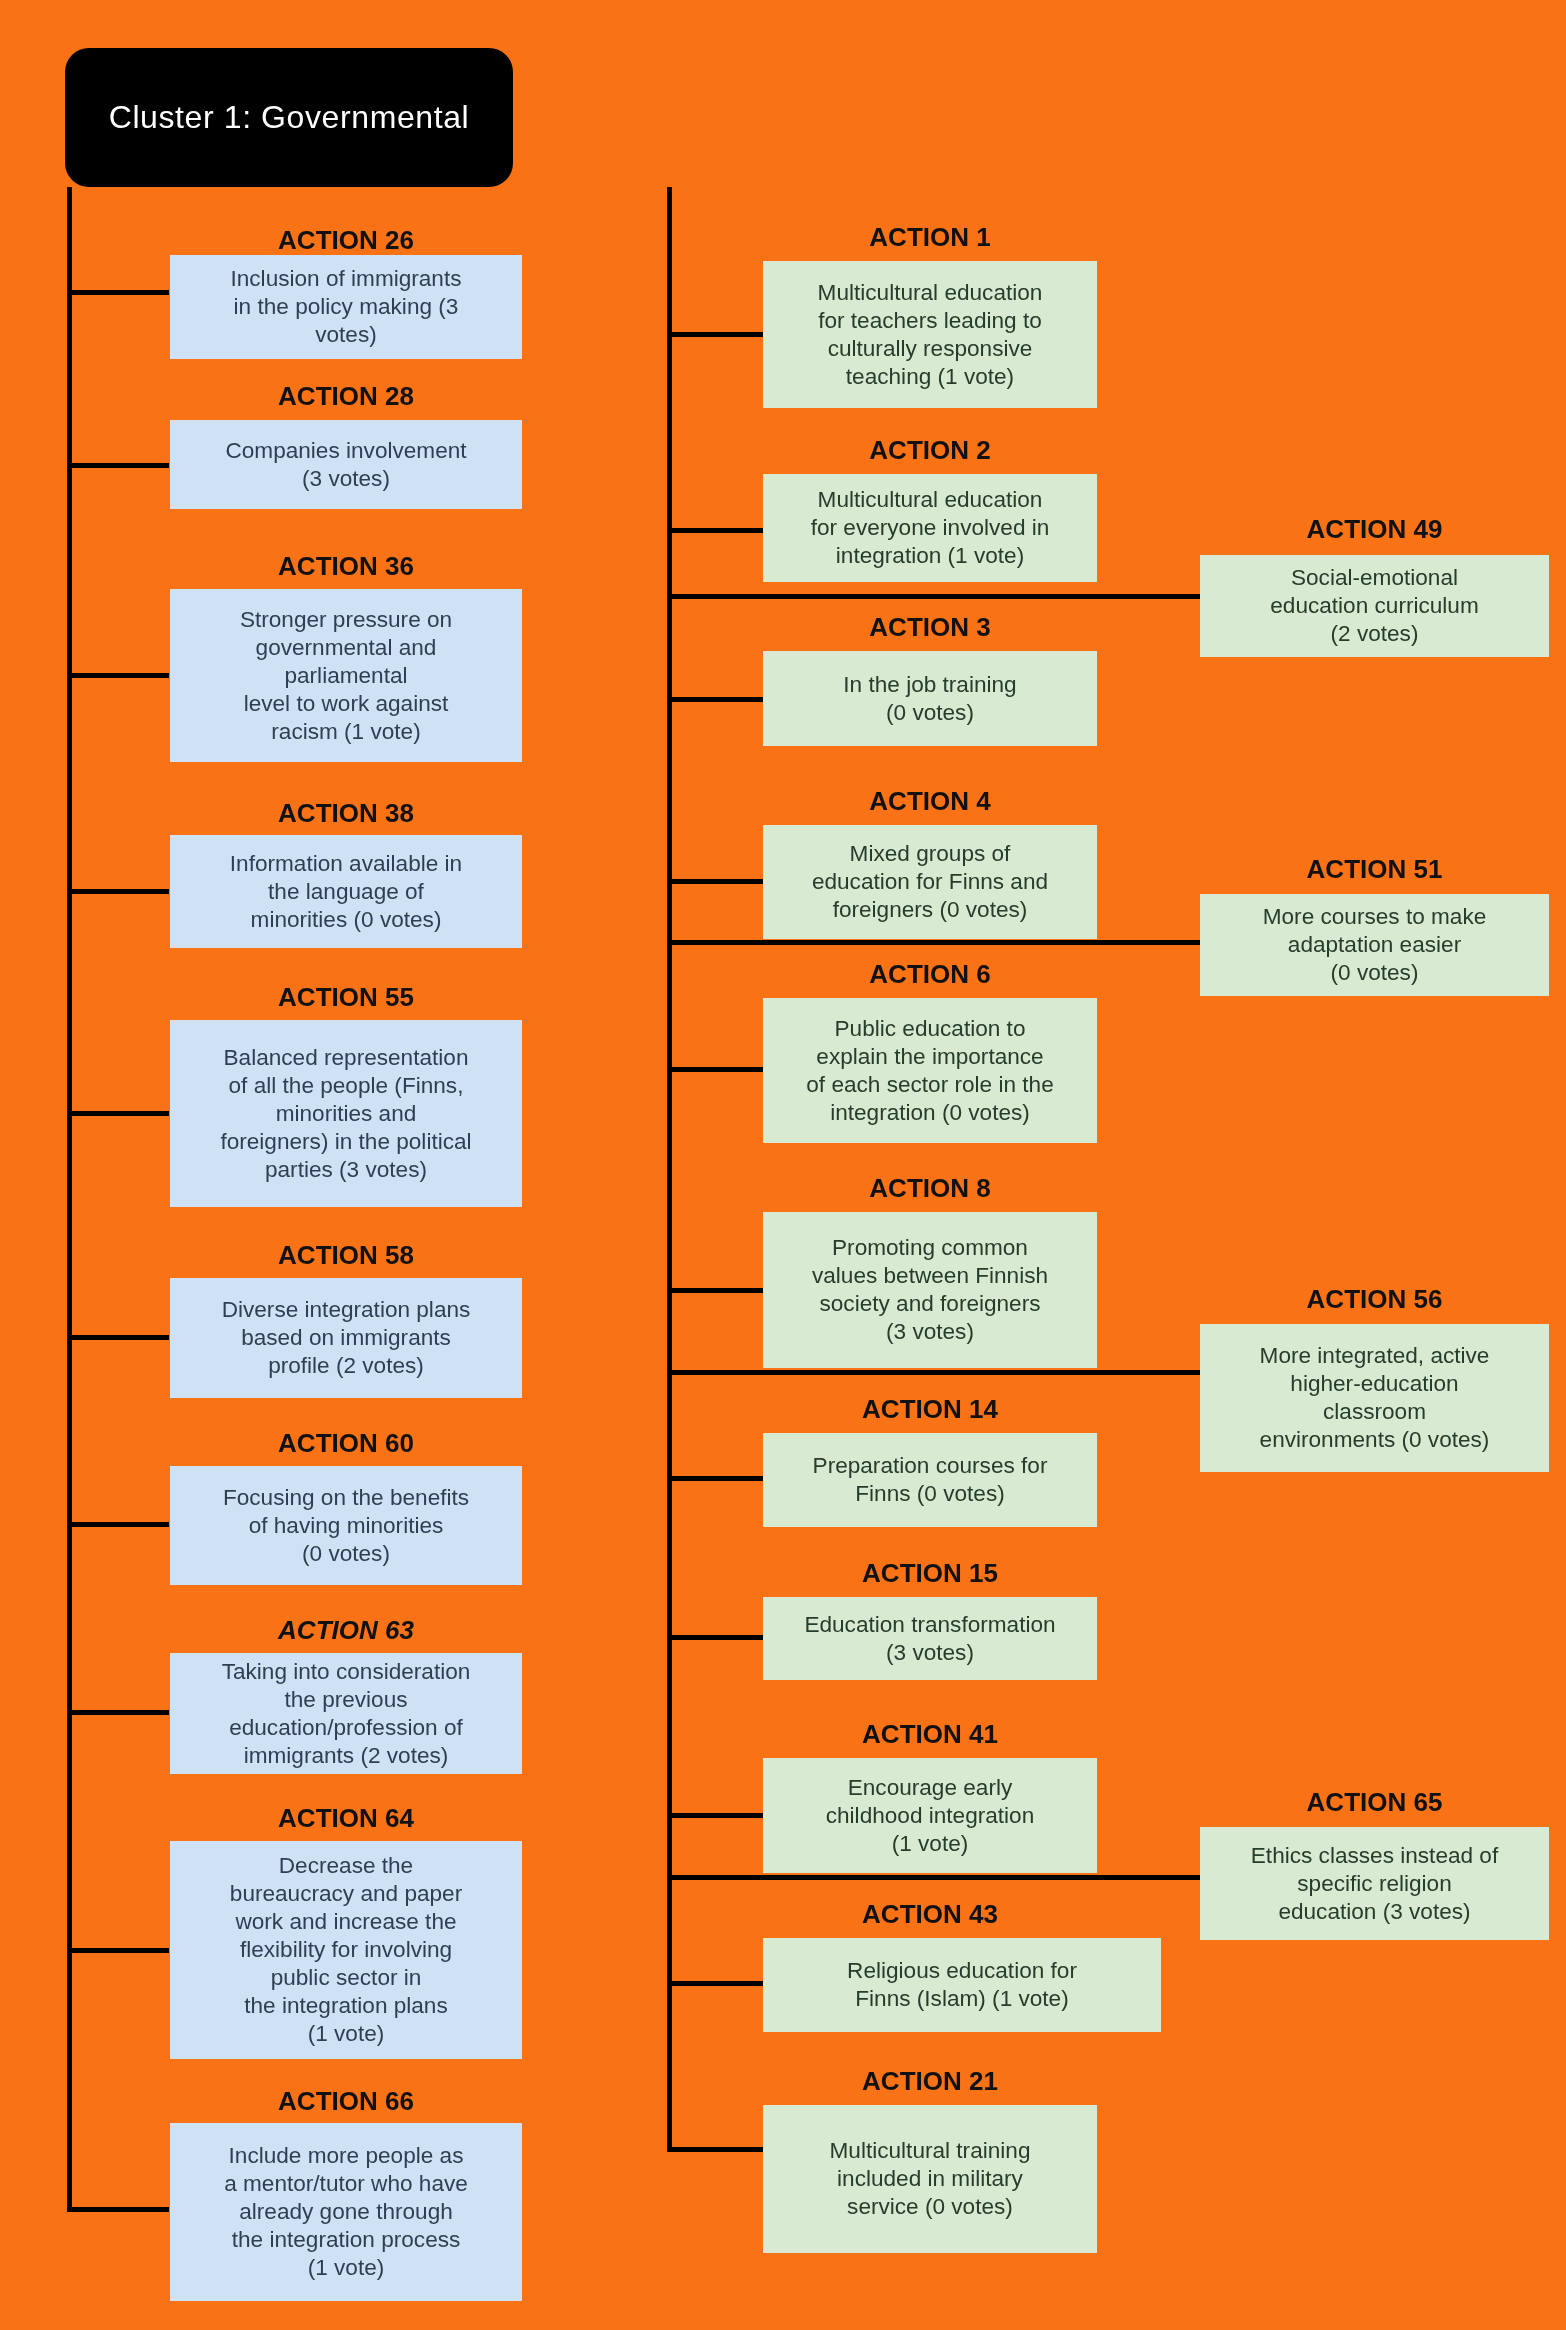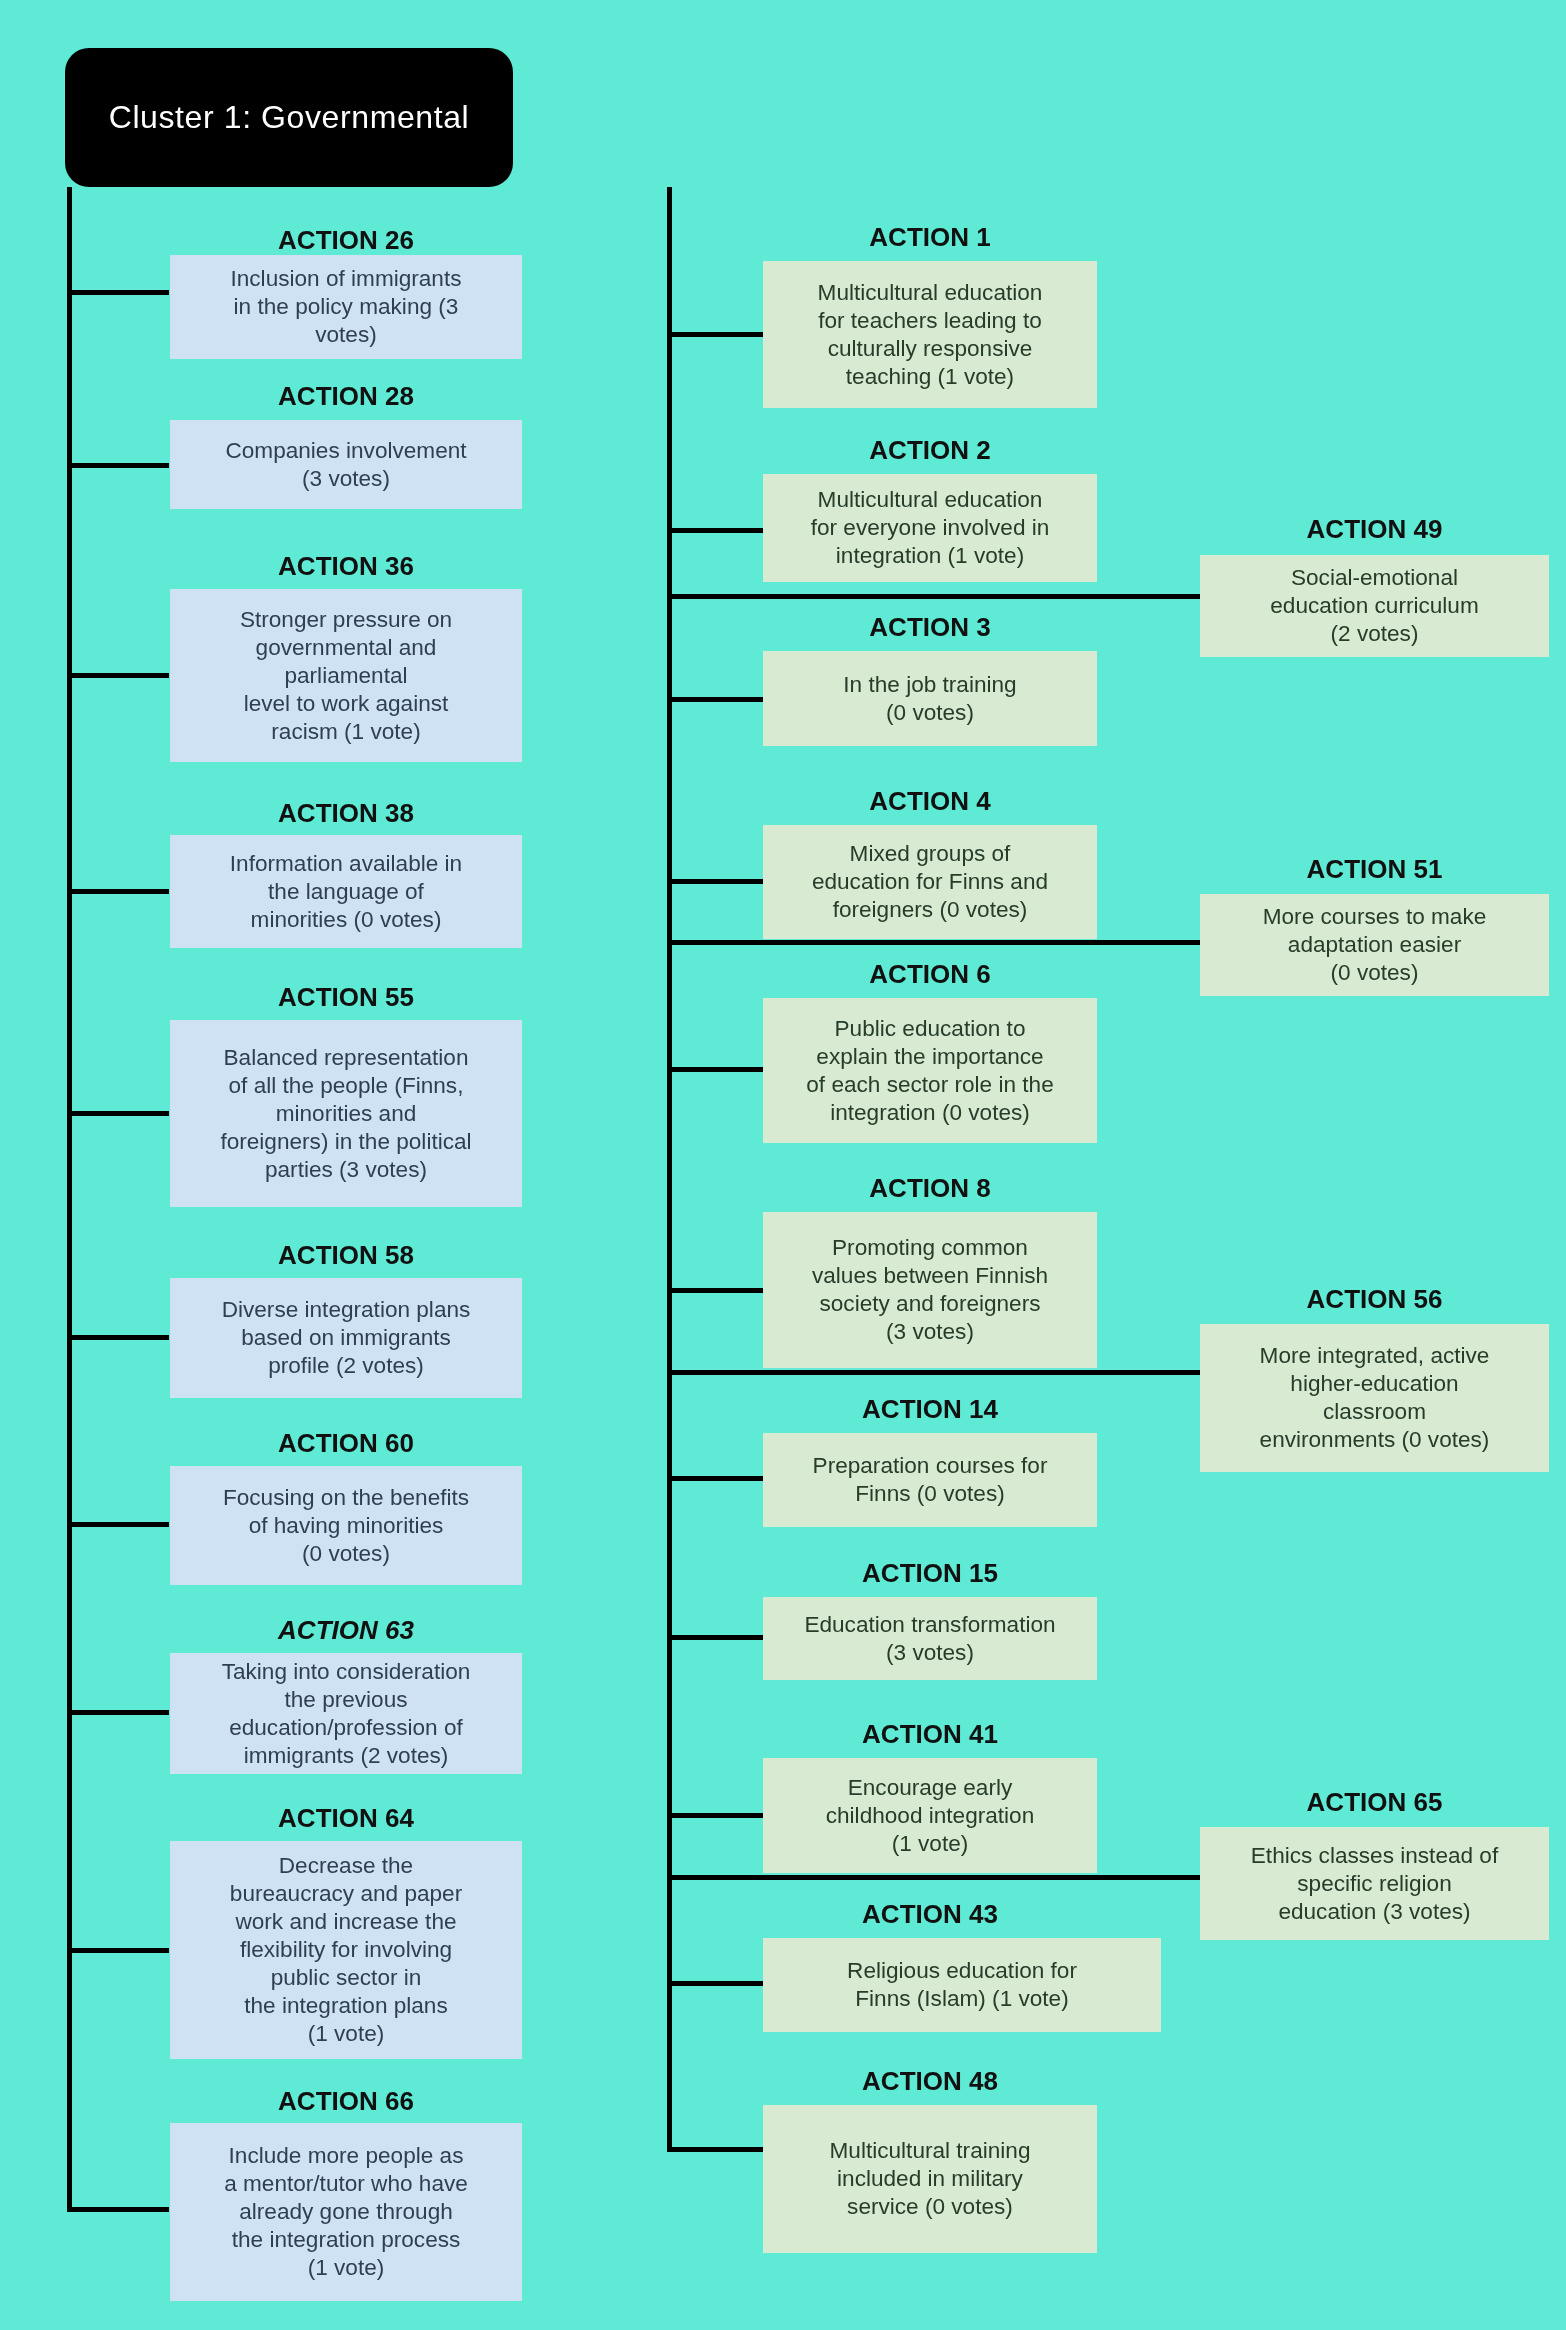--- a/index.html
+++ b/index.html
@@ -1,20 +1,20 @@
 <!DOCTYPE html>
 <html style="font-size:9px"><head>
 <meta charset="utf-8">
 <style>
   html, body { margin: 0; padding: 0; background: #ffffff; }
   .canvas {
     position: relative;
     width: 1567px;
     height: 2330px;
-    background: #5eead4;
+    background: #f97316;
     font-family: "Liberation Sans", "DejaVu Sans", sans-serif;
     overflow: hidden;
   }
   .cluster-header {
     position: absolute;
     background: #000000;
     color: #ffffff;
     border-radius: 24px;
     display: flex;
     align-items: center;
@@ -248,21 +248,21 @@
       <div class="line" style="left: 667px; top: 1981px; width: 96px; height: 4.5px;"></div>
       <div class="action-title" style="left: 763px; top: 1897px; width: 334px; height: 34px;">
         <span>ACTION 43</span>
       </div>
       <div class="action-box theme-green" style="left: 763px; top: 1938px; width: 398px; height: 94px;">
         <span>Religious education for
 Finns (Islam) (1 vote)</span>
       </div>
       <div class="line" style="left: 667px; top: 2147px; width: 96px; height: 4.5px;"></div>
       <div class="action-title" style="left: 763px; top: 2064px; width: 334px; height: 34px;">
-        <span>ACTION 48</span>
+        <span>ACTION 21</span>
       </div>
       <div class="action-box theme-green" style="left: 763px; top: 2105px; width: 334px; height: 148px;">
         <span>Multicultural training
 included in military
 service (0 votes)</span>
       </div>
       <div class="line" style="left: 667px; top: 594px; width: 533px; height: 4.5px;"></div>
       <div class="action-title" style="left: 1200px; top: 512px; width: 349px; height: 34px;">
         <span>ACTION 49</span>
       </div>

